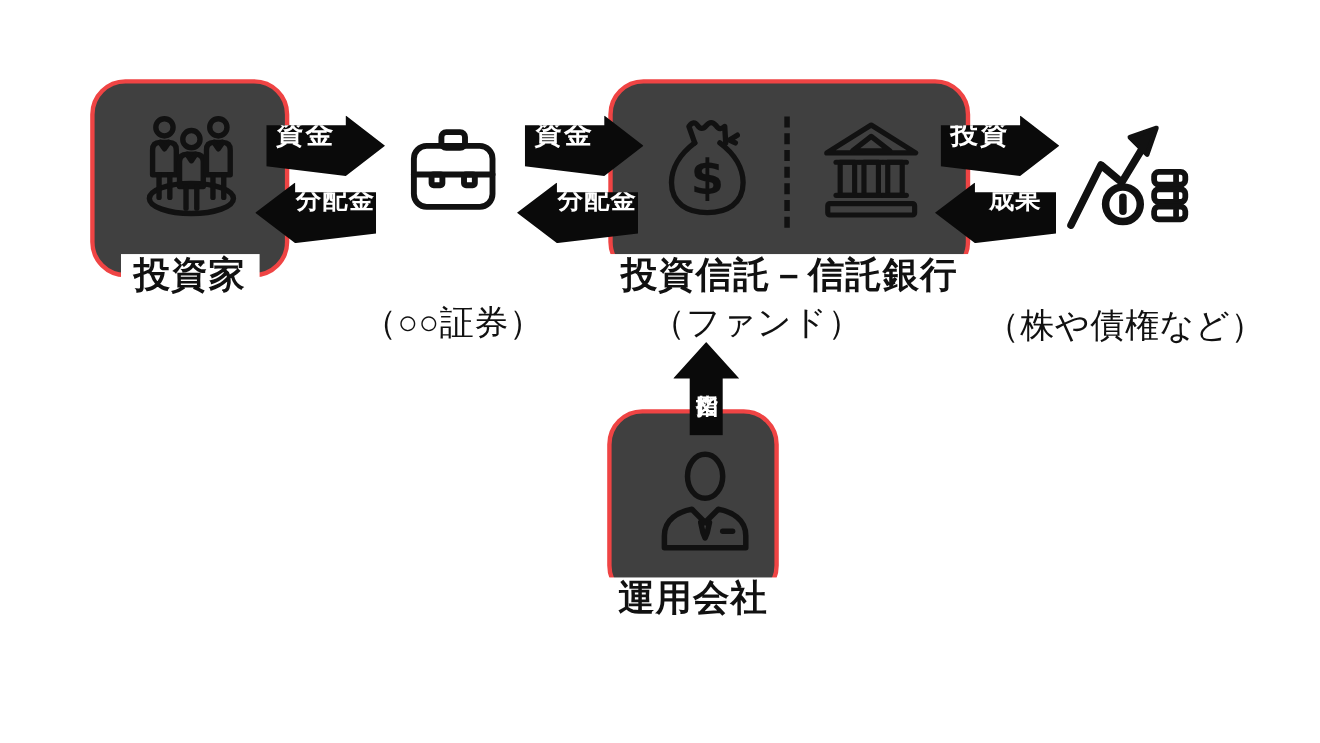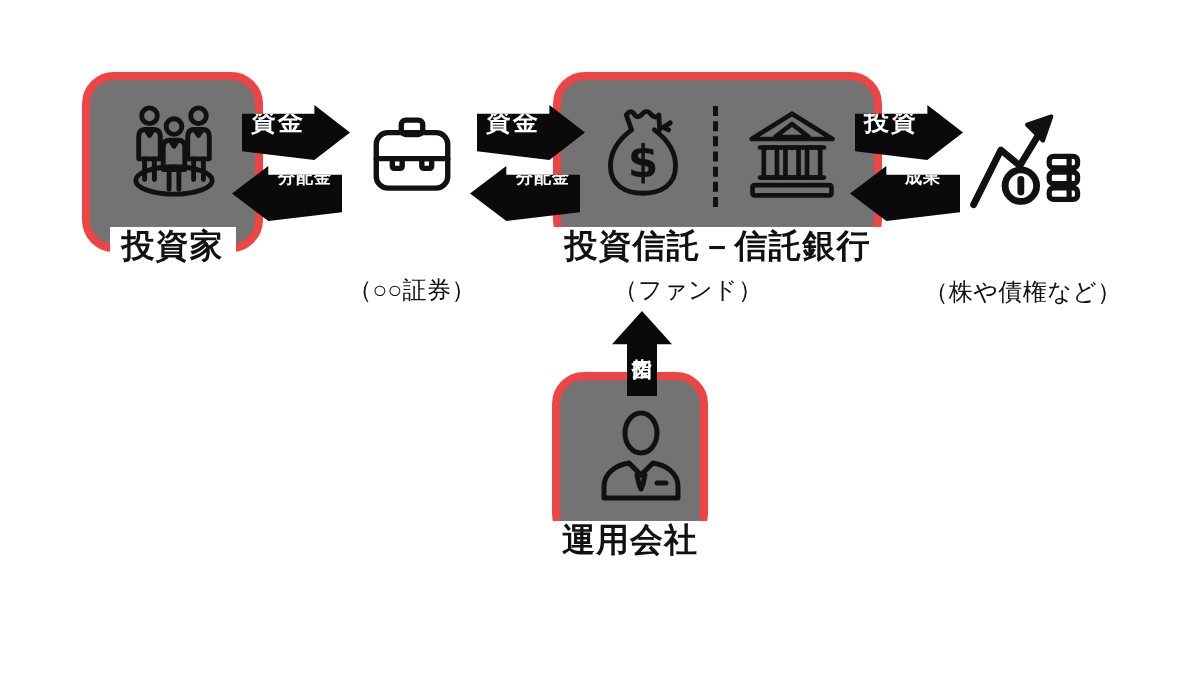--- a/index.html
+++ b/index.html
@@ -2,44 +2,44 @@
 <html><head>
 <meta charset="utf-8">
 <style>
   html,body{margin:0;padding:0;background:#fff;}
   .canvas{
     position:relative;width:1200px;height:675px;background:#ffffff;
     font-family:"Liberation Sans","DejaVu Sans",sans-serif;color:#111;
     overflow:hidden;
   }
   .box{
-    position:absolute;border:8px solid #ef4444;border-radius:32px;background:#737373;
+    position:absolute;border:4px solid #ef4444;border-radius:32px;background:#404040;
     box-sizing:border-box;
   }
   .box-label{
     position:absolute;left:50%;bottom:-2px;transform:translate(-50%,50%);
     background:#fff;padding:0 12px;font-size:33px;font-weight:600;
     white-space:nowrap;letter-spacing:1px;line-height:1.15;color:#111;
   }
   .caption{
-    position:absolute;transform:translateX(-50%);font-size:24px;font-weight:500;
+    position:absolute;transform:translateX(-50%);font-size:31px;font-weight:500;
     white-space:nowrap;letter-spacing:0.5px;color:#111;line-height:1.1;
   }
   .arrow{
     position:absolute;background:#0a0a0a;color:#fff;display:flex;
     align-items:flex-start;justify-content:center;font-weight:700;
     box-sizing:border-box;
   }
   .arrow.right{
     clip-path:polygon(0 16%,67% 16%,67% 0,100% 50%,67% 100%,0 84%);
     padding-right:36px;font-size:25px;letter-spacing:2px;
   }
   .arrow.left{
     clip-path:polygon(100% 16%,33% 16%,33% 0,0 50%,33% 100%,100% 84%);
-    padding-left:36px;font-size:17px;letter-spacing:1px;
+    padding-left:36px;font-size:23px;letter-spacing:1px;
   }
   .arrow.up{
     clip-path:polygon(50% 0,100% 39%,75% 39%,75% 100%,25% 100%,25% 39%,0 39%);
     padding-top:32px;font-size:20px;
   }
   .arrow.up .vtext{
     writing-mode:vertical-rl;text-orientation:upright;line-height:1.05;
     letter-spacing:2px;
   }
   .icon{position:absolute;}

